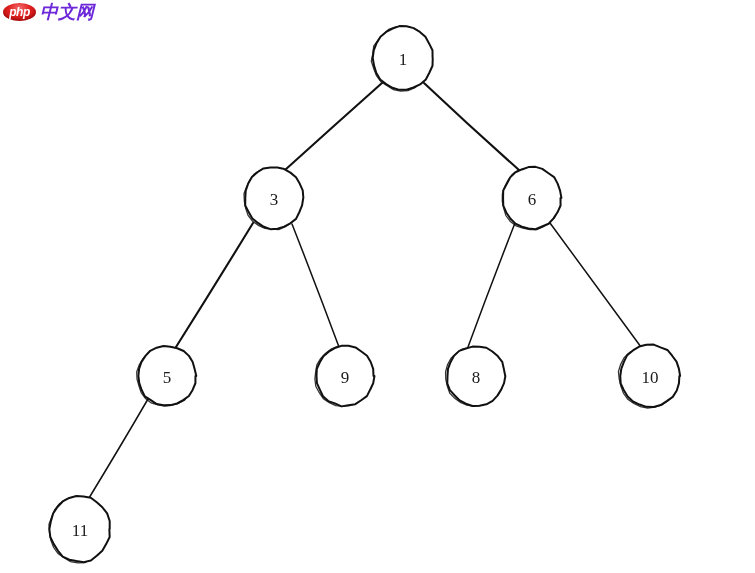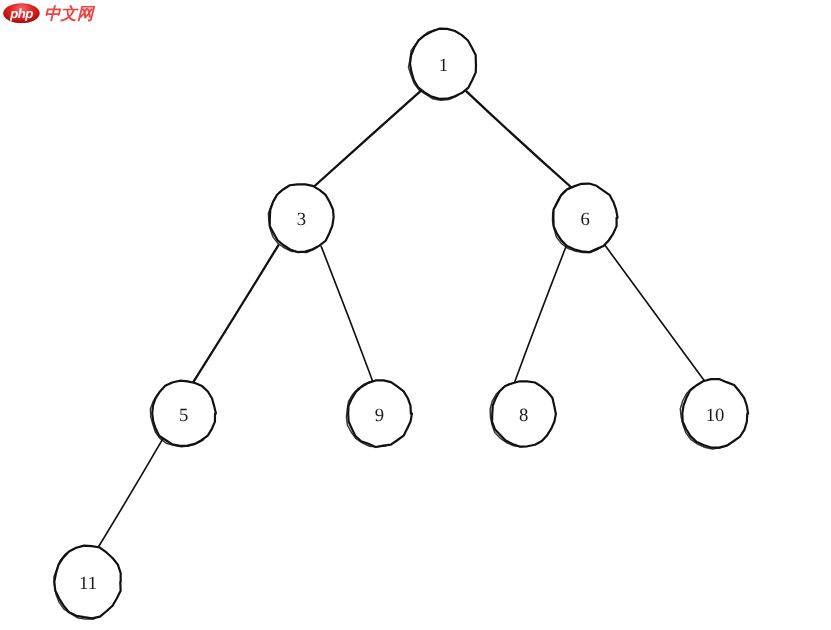--- a/index.html
+++ b/index.html
@@ -39,23 +39,23 @@
     font-weight: bold;
     font-style: italic;
     letter-spacing: -0.5px;
     display: flex;
     align-items: center;
     justify-content: center;
     line-height: 1;
     box-shadow: inset 0 -2px 3px rgba(120,0,0,.45);
   }
   #php-cn {
-    color: #ef4444;
+    color: #6d28d9;
     font-family: "DejaVu Sans", sans-serif;
-    font-size: 15px;
+    font-size: 18px;
     font-weight: bold;
     font-style: italic;
     letter-spacing: 0px;
     line-height: 1;
   }
 
   
   #tree-canvas {
     position: absolute;
     left: 0;

